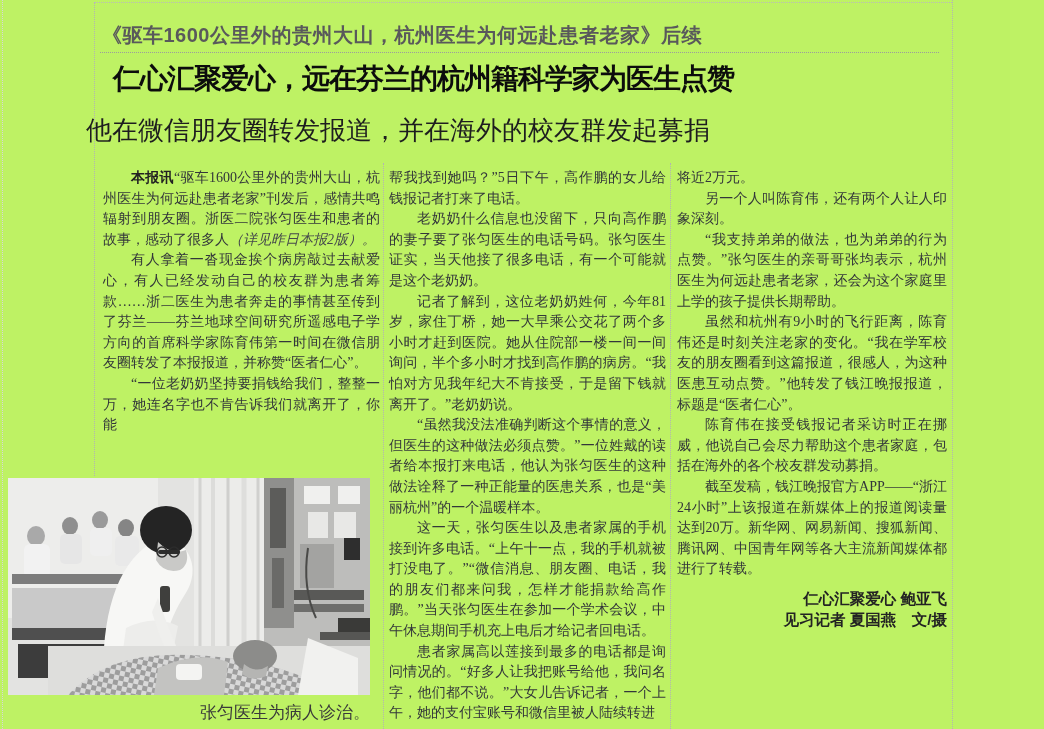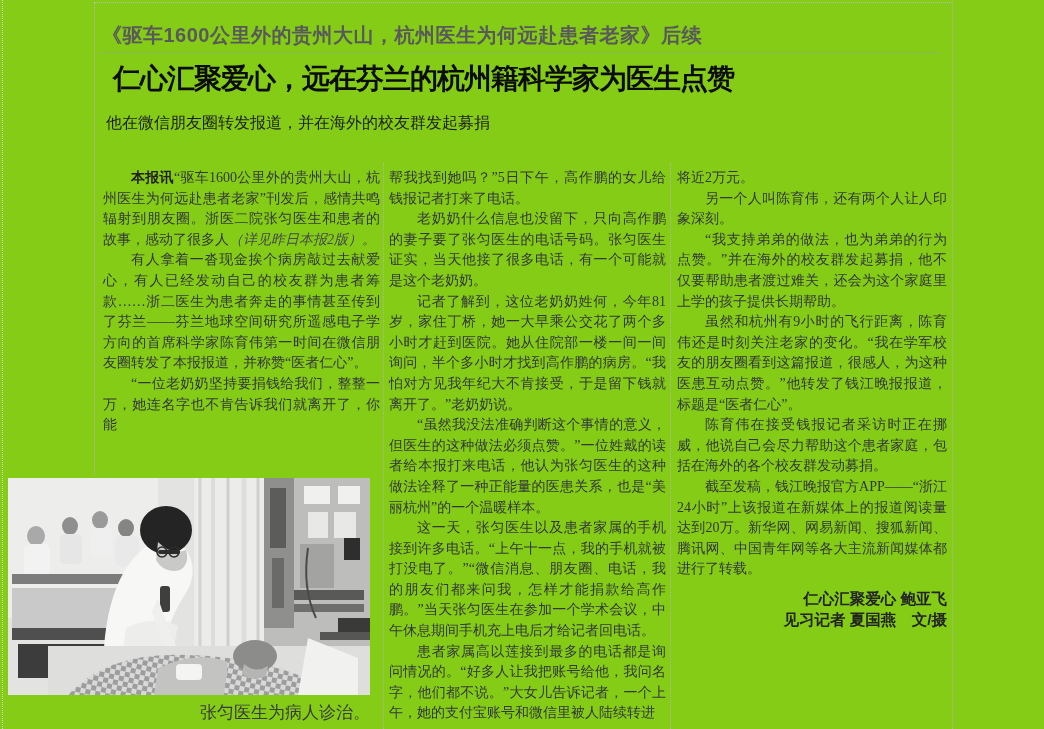--- a/index.html
+++ b/index.html
@@ -1,27 +1,27 @@
 <!DOCTYPE html>
 <html><head>
 <meta charset="utf-8">
 <style>
   html,body{margin:0;padding:0;background:#fff;}
-  #page{position:relative;width:1044px;height:729px;background:#84cc16;overflow:hidden;
+  #page{position:relative;width:1044px;height:729px;background:#bef264;overflow:hidden;
         font-family:"Liberation Serif",serif;}
   .vline{position:absolute;width:0;border-left:1px dotted #b3b3b3;}
   .hline{position:absolute;height:0;border-top:1px dotted #b9b9b9;}
   .kicker{position:absolute;left:102px;top:22px;width:840px;
           font-family:"Liberation Sans",sans-serif;font-weight:bold;
           font-size:20px;color:#59595b;letter-spacing:.5px;white-space:nowrap;}
   .headline{position:absolute;left:101px;top:60px;width:850px;
             font-family:"Liberation Sans",sans-serif;font-weight:900;
             font-size:28px;color:#0c0c0c;letter-spacing:-1px;white-space:nowrap;margin-left:12px;}
-  .subheadline{position:absolute;left:106px;top:113px;width:700px;
-               font-family:"Liberation Sans",sans-serif;font-size:16px;
+  .subheadline{position:absolute;left:86px;top:113px;width:700px;
+               font-family:"Liberation Sans",sans-serif;font-size:26px;
                color:#1d1d1f;white-space:nowrap;}
   .col{position:absolute;top:168px;}
   #col1{left:103px;width:277px;}
   #col2{left:389px;width:277px;}
   #col3{left:677px;width:270px;}
   .col p{margin:0;font-size:14px;line-height:20.6px;color:#33373a;
          text-align:justify;text-indent:2em;}
   .col p.cont{text-indent:0;font-family:Liberation Serif, serif;}
   .lead-prefix{font-weight:bold;color:#222;}
   .note{font-style:italic;color:#45494c;}
@@ -59,21 +59,21 @@
     <p>老奶奶什么信息也没留下，只向高作鹏的妻子要了张匀医生的电话号码。张匀医生证实，当天他接了很多电话，有一个可能就是这个老奶奶。</p>
     <p>记者了解到，这位老奶奶姓何，今年81岁，家住丁桥，她一大早乘公交花了两个多小时才赶到医院。她从住院部一楼一间一间询问，半个多小时才找到高作鹏的病房。“我怕对方见我年纪大不肯接受，于是留下钱就离开了。”老奶奶说。</p>
     <p>“虽然我没法准确判断这个事情的意义，但医生的这种做法必须点赞。”一位姓戴的读者给本报打来电话，他认为张匀医生的这种做法诠释了一种正能量的医患关系，也是“美丽杭州”的一个温暖样本。</p>
     <p>这一天，张匀医生以及患者家属的手机接到许多电话。“上午十一点，我的手机就被打没电了。”“微信消息、朋友圈、电话，我的朋友们都来问我，怎样才能捐款给高作鹏。”当天张匀医生在参加一个学术会议，中午休息期间手机充上电后才给记者回电话。</p>
     <p>患者家属高以莲接到最多的电话都是询问情况的。“好多人让我把账号给他，我问名字，他们都不说。”大女儿告诉记者，一个上午，她的支付宝账号和微信里被人陆续转进</p>
   </div>
 
   <div class="col" id="col3">
     <p class="cont">将近2万元。</p>
     <p>另一个人叫陈育伟，还有两个人让人印象深刻。</p>
-    <p>“我支持弟弟的做法，也为弟弟的行为点赞。”并在海外的校友群发起募捐，他不仅要帮助患者渡过难关，还会为这个家庭里上学的孩子提供长期帮助。</p>
+    <p>“我支持弟弟的做法，也为弟弟的行为点赞。”张匀医生的亲哥哥张均表示，杭州医生为何远赴患者老家，还会为这个家庭里上学的孩子提供长期帮助。</p>
     <p>虽然和杭州有9小时的飞行距离，陈育伟还是时刻关注老家的变化。“我在学军校友的朋友圈看到这篇报道，很感人，为这种医患互动点赞。”他转发了钱江晚报报道，标题是“医者仁心”。</p>
     <p>陈育伟在接受钱报记者采访时正在挪威，他说自己会尽力帮助这个患者家庭，包括在海外的各个校友群发动募捐。</p>
     <p>截至发稿，钱江晚报官方APP——“浙江24小时”上该报道在新媒体上的报道阅读量达到20万。新华网、网易新闻、搜狐新闻、腾讯网、中国青年网等各大主流新闻媒体都进行了转载。</p>
     <div class="byline">
       <div>仁心汇聚爱心 鲍亚飞</div>
       <div>见习记者 夏国燕　文/摄</div>
     </div>
   </div>
 
   <div id="photo">

